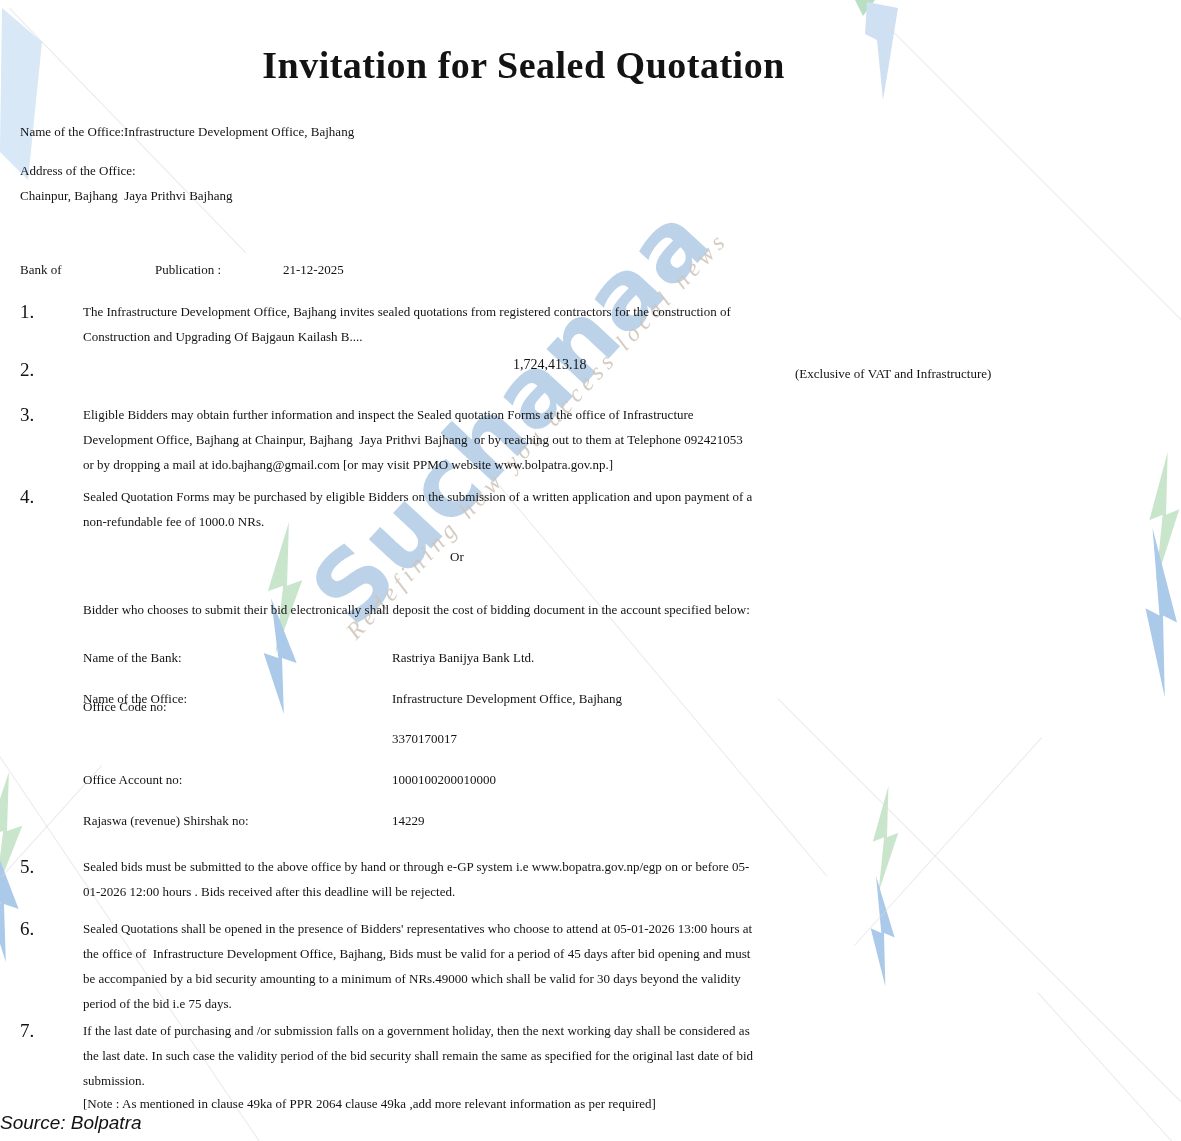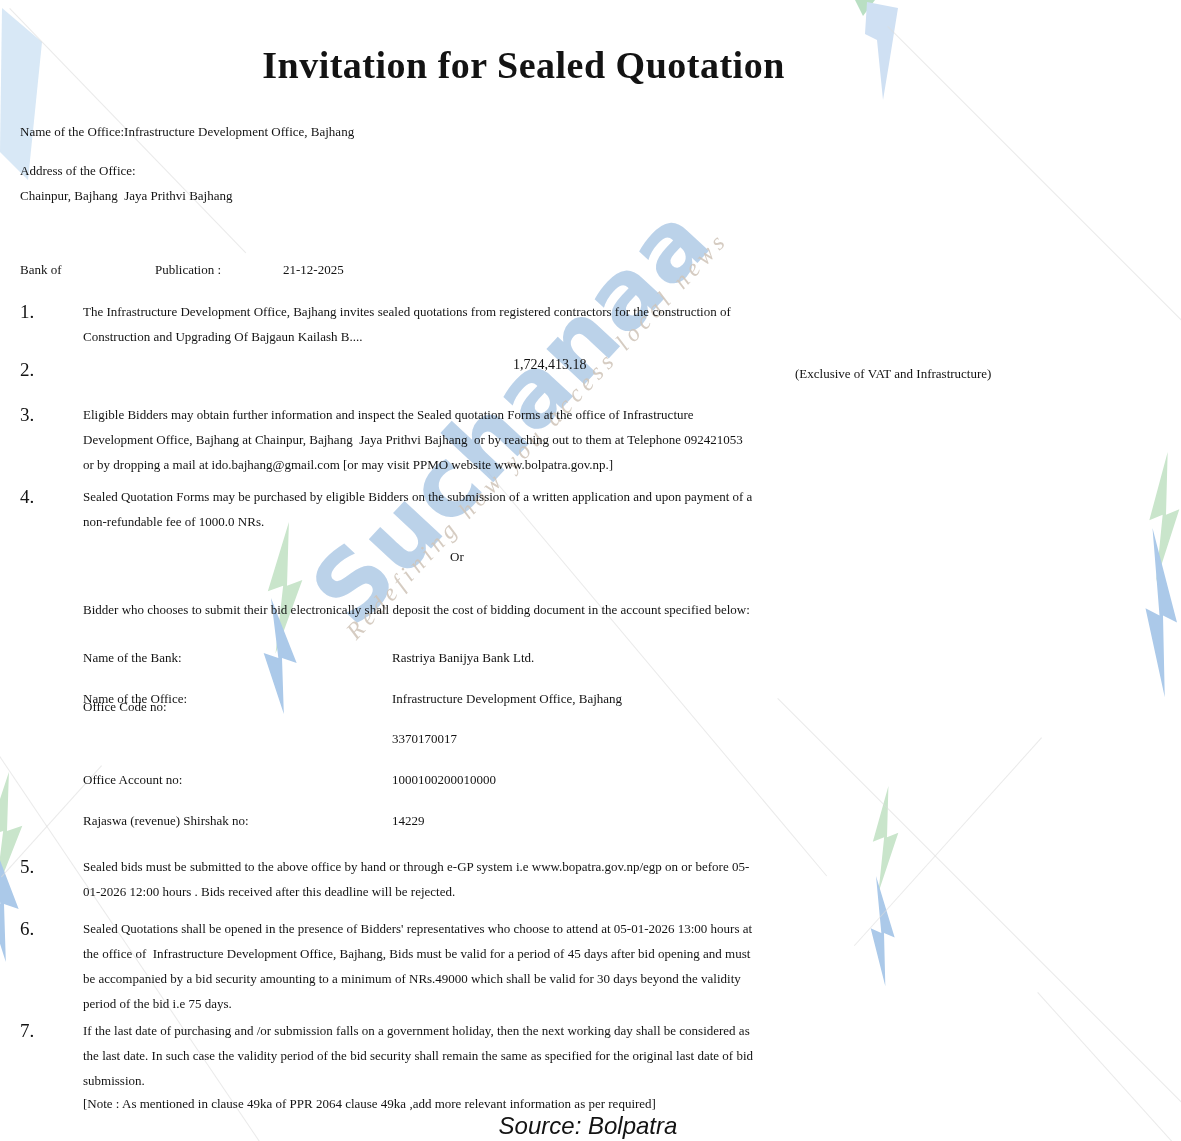--- a/index.html
+++ b/index.html
@@ -30,24 +30,24 @@
   }
   .num{position:absolute;left:20px;font-size:19px;line-height:25px;z-index:3;}
   .body-ind{left:83px;width:1075px;}
   .bank-label{left:83px;}
   .bank-value{left:392px;}
   .vat-note{left:795px;top:361px;}
   .amount{position:absolute;left:513px;top:357px;font-size:14px;z-index:3;white-space:pre;}
   .or-sep{left:450px;top:544px;}
   .source{
     position:absolute;left:0;top:1112px;width:1176px;
-    text-align:center;
+    text-align:left;
     font-family:"Liberation Sans", sans-serif;
     font-style:italic;
-    font-size:24px;
+    font-size:19px;
     z-index:3;
   }
   
   .wm-brand{
     position:absolute;left:255px;top:360px;width:520px;height:130px;
     text-align:center;
     transform:rotate(-47deg);
     font-family:"DejaVu Sans", sans-serif;
     font-weight:bold;
     font-size:95px;

